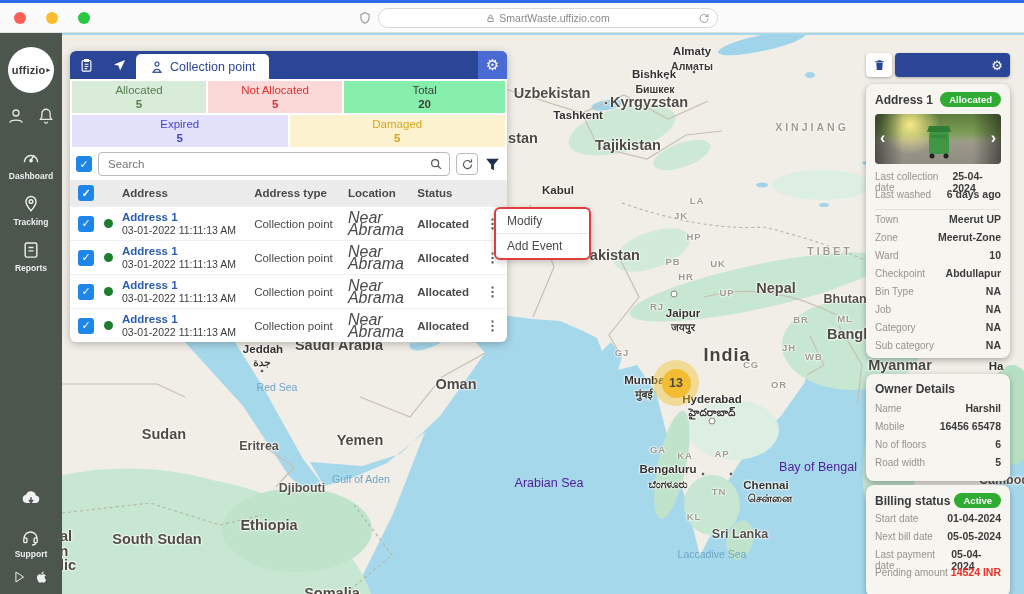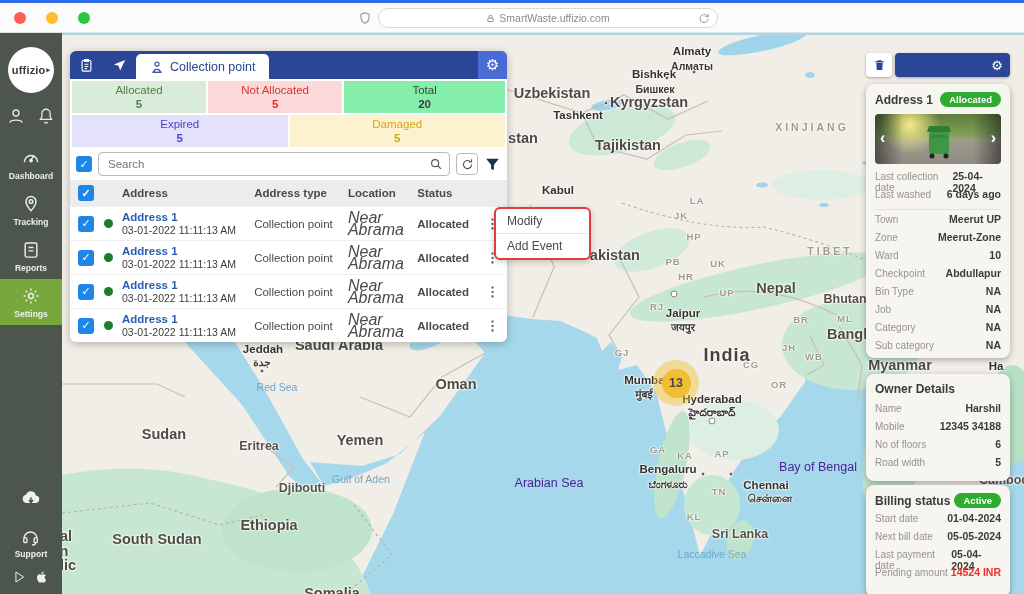--- a/index.html
+++ b/index.html
@@ -308,28 +308,20 @@
           </svg>
         <span>Tracking</span>
       </div>
       <div class="nav-item">
         <svg width="20" height="20" viewBox="0 0 24 24" fill="none" stroke="currentColor" stroke-width="1.7">
             <rect x="5" y="3.5" width="14" height="17" rx="2"></rect>
             <path d="M9 9h6M9 13h6"></path>
           </svg>
         <span>Reports</span>
       </div>
-      <div class="nav-item active">
-        <svg width="20" height="20" viewBox="0 0 24 24" fill="none" stroke="currentColor" stroke-width="1.7">
-            <circle cx="12" cy="12" r="3"></circle>
-            <path d="M12 2.5l1.2 2.8 3-.5 1.1 2.8 2.8 1.1-.5 3 2.4 1.8-1.9 2.4.9 2.9-2.9.9-.4 3-3-.4-1.8 2.4-2.4-1.9-2.9.9-.9-2.9-3-.4.4-3L2 13.7l1.9-2.4-.9-2.9 2.9-.9.4-3 3 .4z" opacity=".0"></path>
-            <path d="M12 5.5V3M12 21v-2.5M5.5 12H3M21 12h-2.5M7.4 7.4L5.6 5.6M18.4 18.4l-1.8-1.8M7.4 16.6l-1.8 1.8M18.4 5.6l-1.8 1.8"></path>
-          </svg>
-        <span>Settings</span>
-      </div>
     </nav>
     <div class="sb-bottom">
       <span><svg width="24" height="20" viewBox="0 0 24 24" fill="currentColor">
             <path d="M7 18a5 5 0 0 1-.9-9.9A6 6 0 0 1 17.8 9 4.5 4.5 0 0 1 17 18z"></path>
             <path d="M12 11v6M9.5 14.5L12 17.5l2.5-3" stroke="#4c564c" stroke-width="1.8" fill="none"></path>
           </svg></span>
       <div class="support">
         <svg width="19" height="19" viewBox="0 0 24 24" fill="none" stroke="currentColor" stroke-width="1.7">
             <path d="M4 13a8 8 0 0 1 16 0"></path>
             <rect x="3.5" y="12.5" width="4" height="6" rx="1.5"></rect>
@@ -598,21 +590,21 @@
 
   <div class="card" style="top:371px;height:107px">
     <div class="title" style="margin-bottom:6px">Owner Details</div>
     <div id="owner-rows">
         <div class="krow">
           <span class="k">Name</span>
           <span class="v">Harshil</span>
         </div>
         <div class="krow">
           <span class="k">Mobile</span>
-          <span class="v">12345 34188</span>
+          <span class="v">16456 65478</span>
         </div>
         <div class="krow">
           <span class="k">No of floors</span>
           <span class="v">6</span>
         </div>
         <div class="krow">
           <span class="k">Road width</span>
           <span class="v">5</span>
         </div>
       </div>

